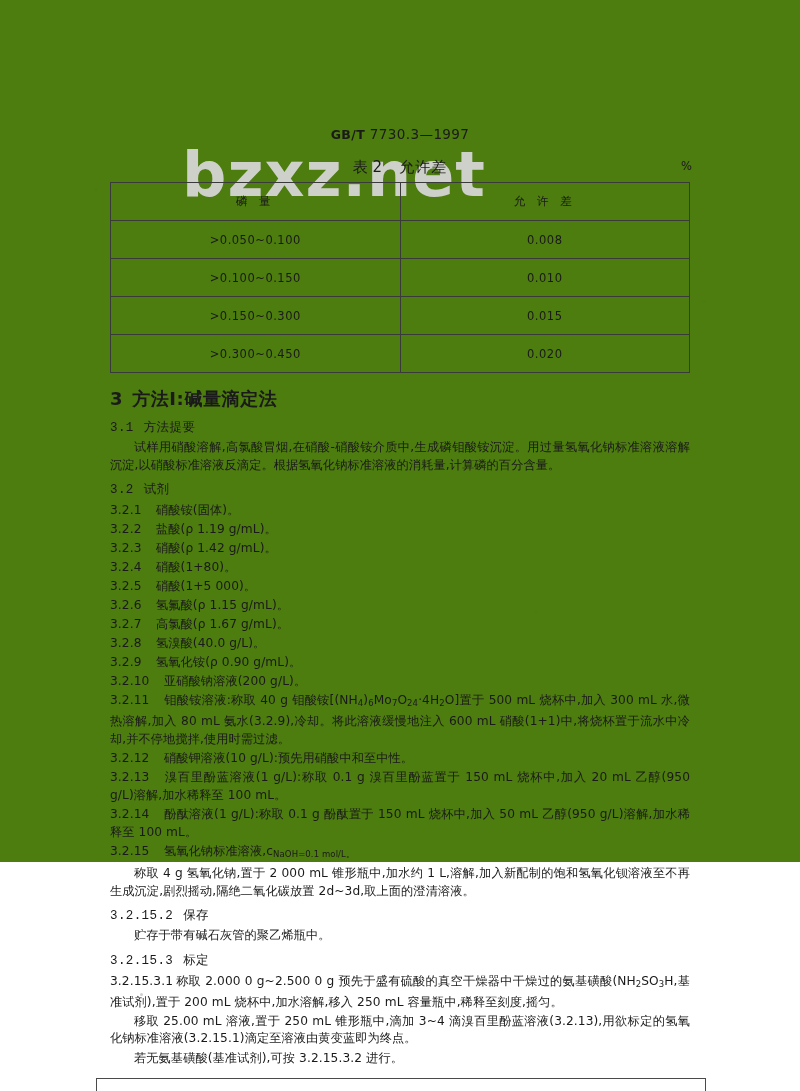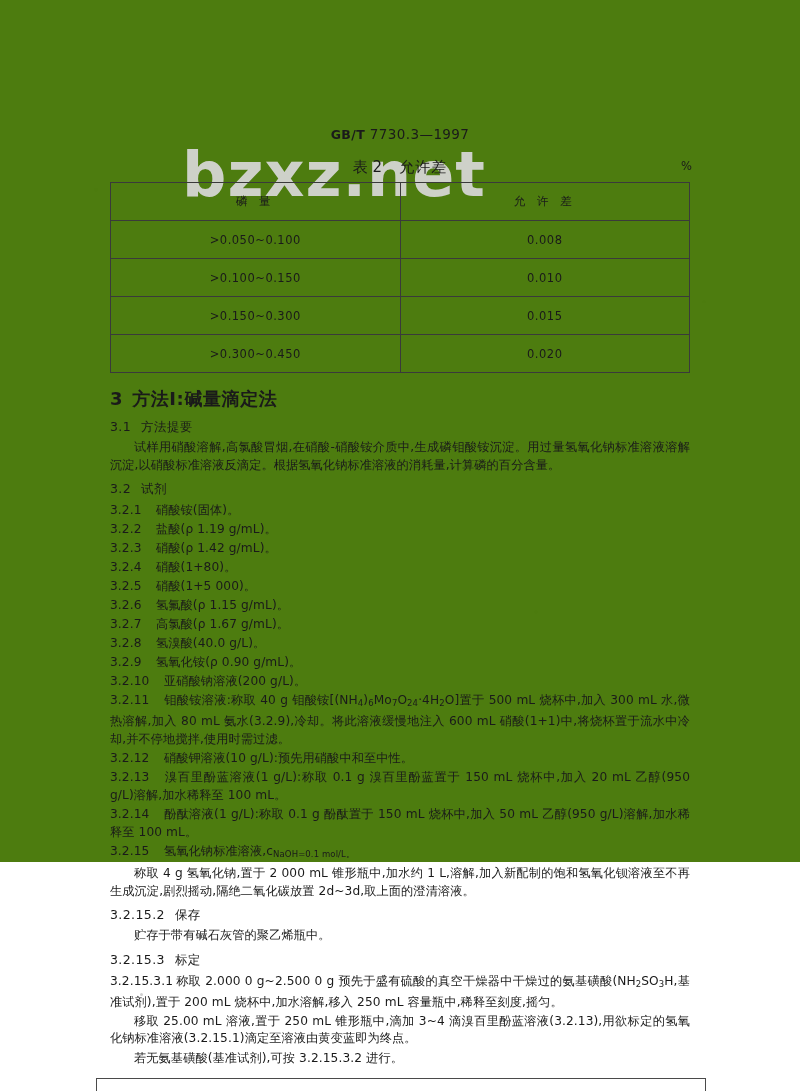--- a/index.html
+++ b/index.html
@@ -113,21 +113,21 @@
     font-weight: bold;
     margin: 14px 0 8px 0;
     letter-spacing: .6px;
   }
   .sec-h1 .num { margin-right: 9px; }
   .sec-h2 {
     font-size: 12.5px;
     margin: 7px 0 3px 0;
     letter-spacing: .4px;
   }
-  .sec-h2 .num { margin-right: 10px; }
+  .sec-h2 .num { margin-right: 10px; font-family: Liberation Mono, monospace; }
 
   .para {
     font-size: 12.2px;
     line-height: 17.5px;
     margin: 2px 0 2px 0;
     text-align: justify;
     letter-spacing: .1px;
   }
   .para.indent { text-indent: 24px; }
 

